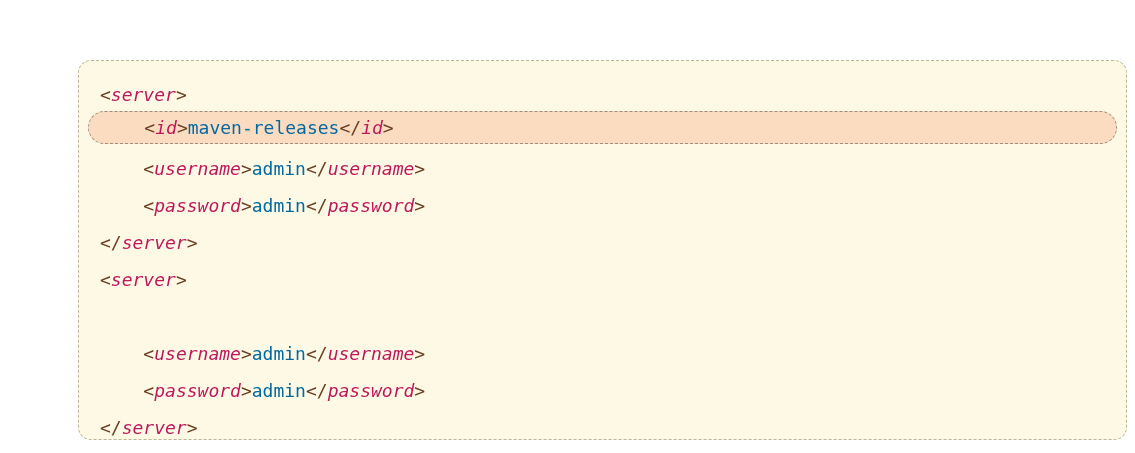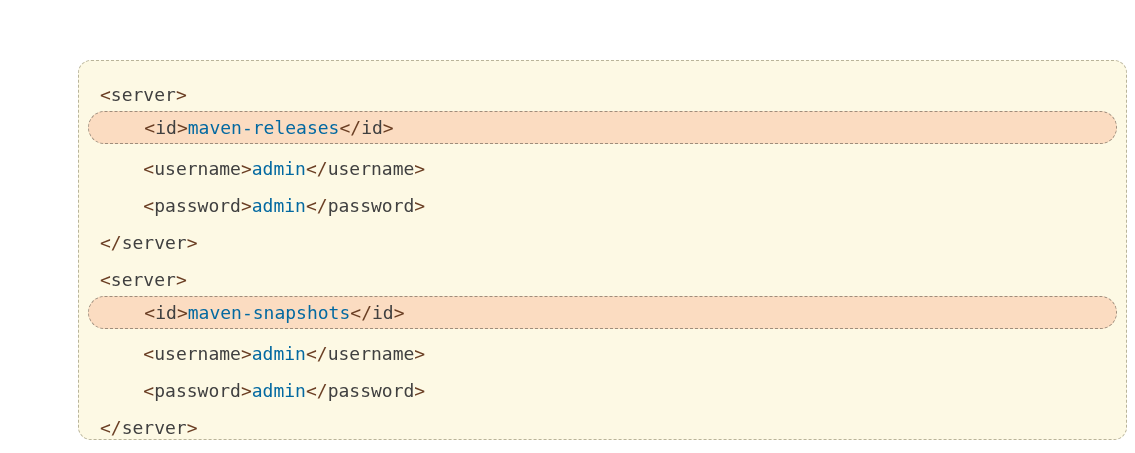--- a/index.html
+++ b/index.html
@@ -83,21 +83,21 @@
     border-radius: 22px;
     height: 33px;
     box-sizing: border-box;
   }
   .code-line.highlight .line-text {
     padding-left: 12px;
   }
 
   
   .tok-punct  { color: #6b3f24; }
-  .tok-tag    { color: #404040; }
+  .tok-tag    { color: #be185d; font-style: italic; }
   .tok-text   { color: #0369a1; }
 </style>
 </head>
 <body>
 
 <div id="page">
 
 
   <div id="code-block">
     <div class="code-lines">
@@ -112,23 +112,20 @@
         </div>
         <div class="code-line" style="top: 126px;">
           <span class="line-text"><span>    </span><span class="tok-punct">&lt;</span><span class="tok-tag">password</span><span class="tok-punct">&gt;</span><span class="tok-text">admin</span><span class="tok-punct">&lt;/</span><span class="tok-tag">password</span><span class="tok-punct">&gt;</span></span>
         </div>
         <div class="code-line" style="top: 163px;">
           <span class="line-text"><span class="tok-punct">&lt;/</span><span class="tok-tag">server</span><span class="tok-punct">&gt;</span></span>
         </div>
         <div class="code-line" style="top: 200px;">
           <span class="line-text"><span class="tok-punct">&lt;</span><span class="tok-tag">server</span><span class="tok-punct">&gt;</span></span>
         </div>
-        <div class="code-line highlight" style="top: 235px;">
-          <span class="line-text"><span>    </span><span class="tok-punct">&lt;</span><span class="tok-tag">id</span><span class="tok-punct">&gt;</span><span class="tok-text">maven-snapshots</span><span class="tok-punct">&lt;/</span><span class="tok-tag">id</span><span class="tok-punct">&gt;</span></span>
-        </div>
         <div class="code-line" style="top: 274px;">
           <span class="line-text"><span>    </span><span class="tok-punct">&lt;</span><span class="tok-tag">username</span><span class="tok-punct">&gt;</span><span class="tok-text">admin</span><span class="tok-punct">&lt;/</span><span class="tok-tag">username</span><span class="tok-punct">&gt;</span></span>
         </div>
         <div class="code-line" style="top: 311px;">
           <span class="line-text"><span>    </span><span class="tok-punct">&lt;</span><span class="tok-tag">password</span><span class="tok-punct">&gt;</span><span class="tok-text">admin</span><span class="tok-punct">&lt;/</span><span class="tok-tag">password</span><span class="tok-punct">&gt;</span></span>
         </div>
         <div class="code-line" style="top: 348px;">
           <span class="line-text"><span class="tok-punct">&lt;/</span><span class="tok-tag">server</span><span class="tok-punct">&gt;</span></span>
         </div>
       </div>

